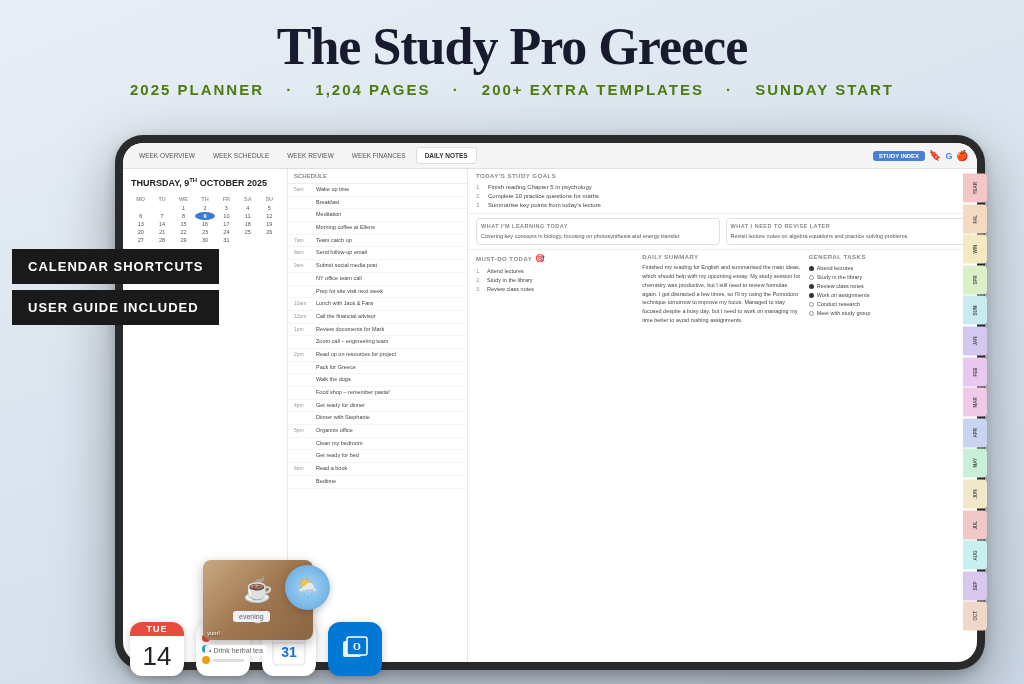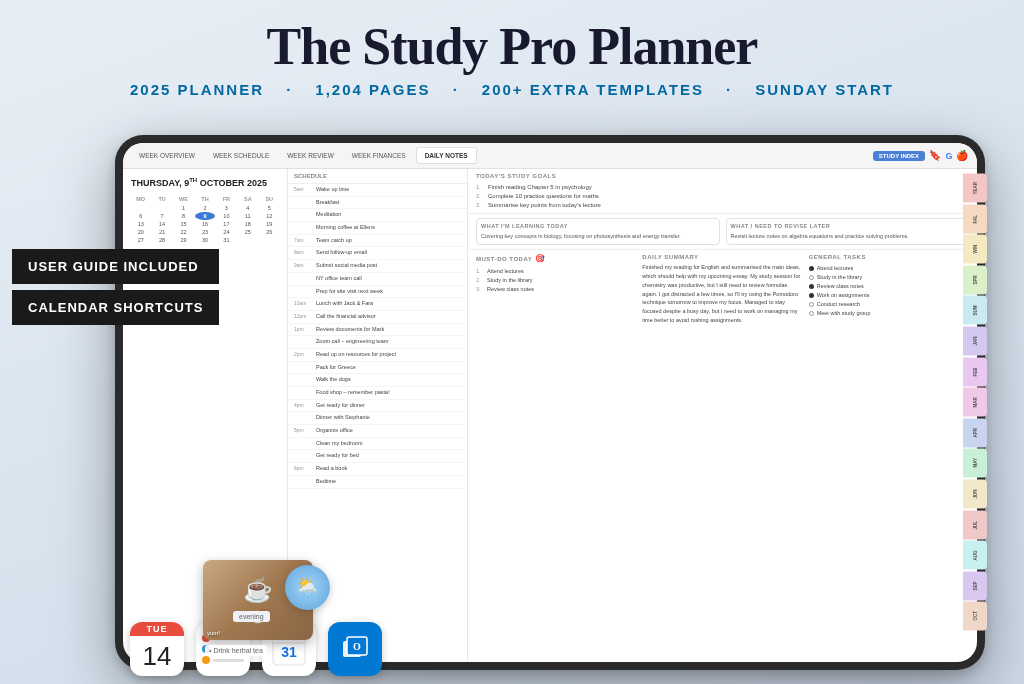--- a/index.html
+++ b/index.html
@@ -28,21 +28,21 @@
     .subtitle {
       font-size: 15px;
       font-weight: 700;
       color: #1a1a2e;
       letter-spacing: 2px;
       margin-top: 6px;
       text-transform: uppercase;
     }
     .subtitle span {
       margin: 0 8px;
-      color: #0369a1;
+      color: #4d7c0f;
     }
 
     
     .tablet-wrapper {
       position: absolute;
       left: 115px;
       top: 135px;
       width: 870px;
       height: 535px;
     }
@@ -612,35 +612,35 @@
       border-radius: 3px;
     }
 
   </style>
 </head>
 <body>
 
 <div>
 
   <div class="header">
-    <div class="main-title">The Study Pro Planner</div>
+    <div class="main-title">The Study Pro Greece</div>
     <div class="subtitle">
       <span>2025 PLANNER</span>
       <span> · </span>
       <span>1,204 PAGES</span>
       <span> · </span>
       <span>200+ EXTRA TEMPLATES</span>
       <span> · </span>
       <span>SUNDAY START</span>
     </div>
   </div>
 
   <div class="overlay-badges">
+    <div class="badge">CALENDAR SHORTCUTS</div>
     <div class="badge">USER GUIDE INCLUDED</div>
-    <div class="badge">CALENDAR SHORTCUTS</div>
   </div>
 
   <div class="tablet-wrapper">
     <div class="tablet-frame">
       <div class="tablet-screen">
 
         <div class="nav-bar">
           <div class="nav-tab">WEEK OVERVIEW</div>
           <div class="nav-tab">WEEK SCHEDULE</div>
           <div class="nav-tab">WEEK REVIEW</div>

